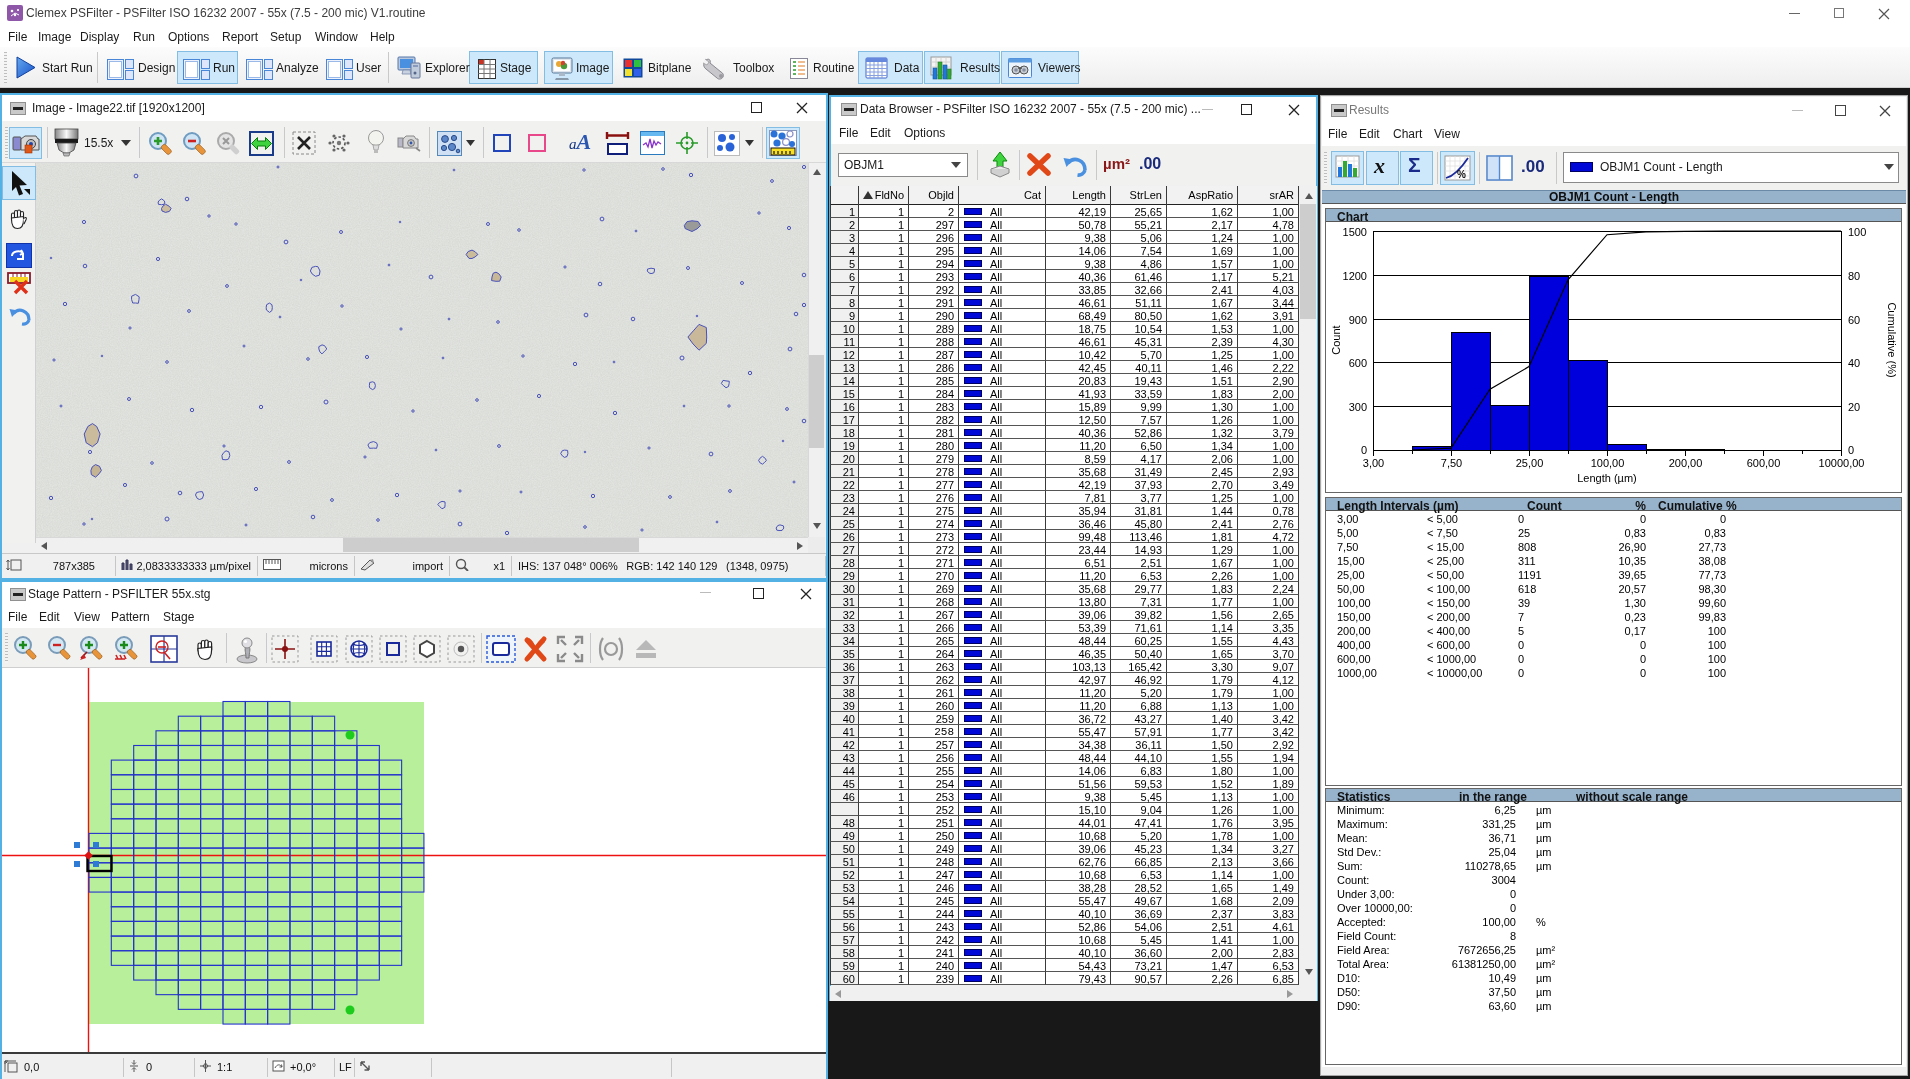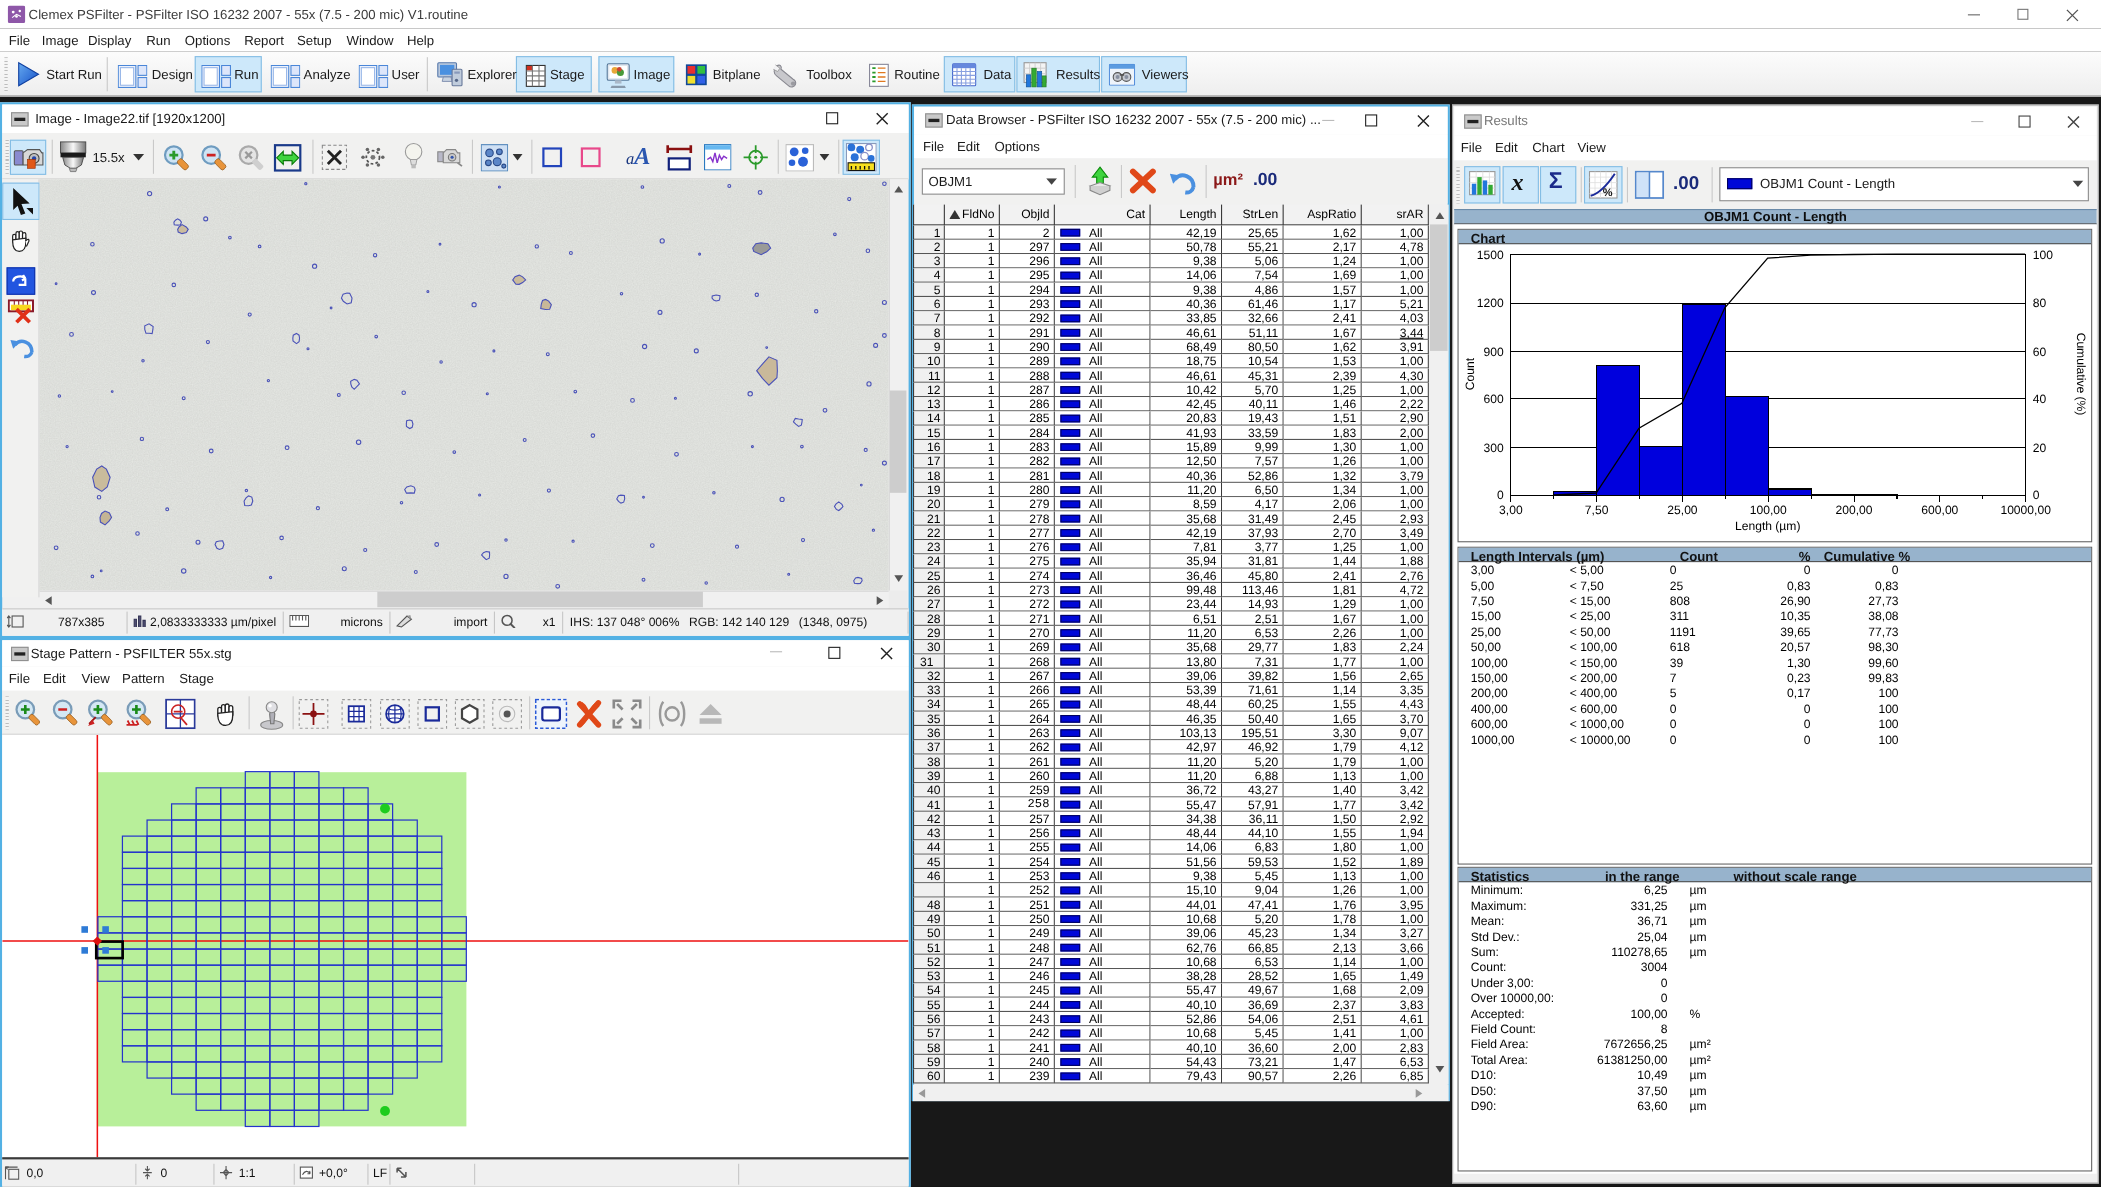--- a/index.html
+++ b/index.html
@@ -1368,21 +1368,21 @@
     <div class="abs" style="left:909px;top:504px;width:50px;height:13px;background:#fff;border-right:1px solid #3a3a3a;border-bottom:1px solid #555;"></div>
     <div class="abs t11" style="left:909px;top:505px;width:45px;text-align:right;">275</div>
     <div class="abs" style="left:959px;top:504px;width:87px;height:13px;background:#fff;border-right:1px solid #3a3a3a;border-bottom:1px solid #555;"></div>
     <div class="abs" style="left:1046px;top:504px;width:65px;height:13px;background:#fff;border-right:1px solid #3a3a3a;border-bottom:1px solid #555;"></div>
     <div class="abs t11" style="left:1046px;top:505px;width:60px;text-align:right;">35,94</div>
     <div class="abs" style="left:1111px;top:504px;width:56px;height:13px;background:#fff;border-right:1px solid #3a3a3a;border-bottom:1px solid #555;"></div>
     <div class="abs t11" style="left:1111px;top:505px;width:51px;text-align:right;">31,81</div>
     <div class="abs" style="left:1167px;top:504px;width:71px;height:13px;background:#fff;border-right:1px solid #3a3a3a;border-bottom:1px solid #555;"></div>
     <div class="abs t11" style="left:1167px;top:505px;width:66px;text-align:right;">1,44</div>
     <div class="abs" style="left:1238px;top:504px;width:61px;height:13px;background:#fff;border-right:1px solid #3a3a3a;border-bottom:1px solid #555;"></div>
-    <div class="abs t11" style="left:1238px;top:505px;width:56px;text-align:right;">1,88</div>
+    <div class="abs t11" style="left:1238px;top:505px;width:56px;text-align:right;">0,78</div>
     <div class="abs" style="left:964px;top:507px;width:18px;height:7px;background:#0008d8;border:1px solid #000060;"></div>
     <div class="abs t11" style="left:990px;top:505px;">All</div>
     <div class="abs" style="left:830px;top:517px;width:29px;height:13px;background:#f0f0f0;border-right:1px solid #3a3a3a;border-left:1px solid #3a3a3a;border-bottom:1px solid #555;"></div>
     <div class="abs t11" style="left:830px;top:518px;width:25px;text-align:right;">25</div>
     <div class="abs" style="left:859px;top:517px;width:50px;height:13px;background:#fff;border-right:1px solid #3a3a3a;border-bottom:1px solid #555;"></div>
     <div class="abs t11" style="left:859px;top:518px;width:45px;text-align:right;">1</div>
     <div class="abs" style="left:909px;top:517px;width:50px;height:13px;background:#fff;border-right:1px solid #3a3a3a;border-bottom:1px solid #555;"></div>
     <div class="abs t11" style="left:909px;top:518px;width:45px;text-align:right;">274</div>
     <div class="abs" style="left:959px;top:517px;width:87px;height:13px;background:#fff;border-right:1px solid #3a3a3a;border-bottom:1px solid #555;"></div>
     <div class="abs" style="left:1046px;top:517px;width:65px;height:13px;background:#fff;border-right:1px solid #3a3a3a;border-bottom:1px solid #555;"></div>
@@ -1474,21 +1474,21 @@
     <div class="abs t11" style="left:1046px;top:583px;width:60px;text-align:right;">35,68</div>
     <div class="abs" style="left:1111px;top:582px;width:56px;height:13px;background:#fff;border-right:1px solid #3a3a3a;border-bottom:1px solid #555;"></div>
     <div class="abs t11" style="left:1111px;top:583px;width:51px;text-align:right;">29,77</div>
     <div class="abs" style="left:1167px;top:582px;width:71px;height:13px;background:#fff;border-right:1px solid #3a3a3a;border-bottom:1px solid #555;"></div>
     <div class="abs t11" style="left:1167px;top:583px;width:66px;text-align:right;">1,83</div>
     <div class="abs" style="left:1238px;top:582px;width:61px;height:13px;background:#fff;border-right:1px solid #3a3a3a;border-bottom:1px solid #555;"></div>
     <div class="abs t11" style="left:1238px;top:583px;width:56px;text-align:right;">2,24</div>
     <div class="abs" style="left:964px;top:585px;width:18px;height:7px;background:#0008d8;border:1px solid #000060;"></div>
     <div class="abs t11" style="left:990px;top:583px;">All</div>
     <div class="abs" style="left:830px;top:595px;width:29px;height:13px;background:#f0f0f0;border-right:1px solid #3a3a3a;border-left:1px solid #3a3a3a;border-bottom:1px solid #555;"></div>
-    <div class="abs t11" style="left:830px;top:596px;width:25px;text-align:center;">31</div>
+    <div class="abs t11" style="left:830px;top:596px;width:25px;text-align:right;">31</div>
     <div class="abs" style="left:859px;top:595px;width:50px;height:13px;background:#fff;border-right:1px solid #3a3a3a;border-bottom:1px solid #555;"></div>
     <div class="abs t11" style="left:859px;top:596px;width:45px;text-align:right;">1</div>
     <div class="abs" style="left:909px;top:595px;width:50px;height:13px;background:#fff;border-right:1px solid #3a3a3a;border-bottom:1px solid #555;"></div>
     <div class="abs t11" style="left:909px;top:596px;width:45px;text-align:right;">268</div>
     <div class="abs" style="left:959px;top:595px;width:87px;height:13px;background:#fff;border-right:1px solid #3a3a3a;border-bottom:1px solid #555;"></div>
     <div class="abs" style="left:1046px;top:595px;width:65px;height:13px;background:#fff;border-right:1px solid #3a3a3a;border-bottom:1px solid #555;"></div>
     <div class="abs t11" style="left:1046px;top:596px;width:60px;text-align:right;">13,80</div>
     <div class="abs" style="left:1111px;top:595px;width:56px;height:13px;background:#fff;border-right:1px solid #3a3a3a;border-bottom:1px solid #555;"></div>
     <div class="abs t11" style="left:1111px;top:596px;width:51px;text-align:right;">7,31</div>
     <div class="abs" style="left:1167px;top:595px;width:71px;height:13px;background:#fff;border-right:1px solid #3a3a3a;border-bottom:1px solid #555;"></div>
@@ -1568,21 +1568,21 @@
     <div class="abs" style="left:830px;top:660px;width:29px;height:13px;background:#f0f0f0;border-right:1px solid #3a3a3a;border-left:1px solid #3a3a3a;border-bottom:1px solid #555;"></div>
     <div class="abs t11" style="left:830px;top:661px;width:25px;text-align:right;">36</div>
     <div class="abs" style="left:859px;top:660px;width:50px;height:13px;background:#fff;border-right:1px solid #3a3a3a;border-bottom:1px solid #555;"></div>
     <div class="abs t11" style="left:859px;top:661px;width:45px;text-align:right;">1</div>
     <div class="abs" style="left:909px;top:660px;width:50px;height:13px;background:#fff;border-right:1px solid #3a3a3a;border-bottom:1px solid #555;"></div>
     <div class="abs t11" style="left:909px;top:661px;width:45px;text-align:right;">263</div>
     <div class="abs" style="left:959px;top:660px;width:87px;height:13px;background:#fff;border-right:1px solid #3a3a3a;border-bottom:1px solid #555;"></div>
     <div class="abs" style="left:1046px;top:660px;width:65px;height:13px;background:#fff;border-right:1px solid #3a3a3a;border-bottom:1px solid #555;"></div>
     <div class="abs t11" style="left:1046px;top:661px;width:60px;text-align:right;">103,13</div>
     <div class="abs" style="left:1111px;top:660px;width:56px;height:13px;background:#fff;border-right:1px solid #3a3a3a;border-bottom:1px solid #555;"></div>
-    <div class="abs t11" style="left:1111px;top:661px;width:51px;text-align:right;">195,51</div>
+    <div class="abs t11" style="left:1111px;top:661px;width:51px;text-align:right;">165,42</div>
     <div class="abs" style="left:1167px;top:660px;width:71px;height:13px;background:#fff;border-right:1px solid #3a3a3a;border-bottom:1px solid #555;"></div>
     <div class="abs t11" style="left:1167px;top:661px;width:66px;text-align:right;">3,30</div>
     <div class="abs" style="left:1238px;top:660px;width:61px;height:13px;background:#fff;border-right:1px solid #3a3a3a;border-bottom:1px solid #555;"></div>
     <div class="abs t11" style="left:1238px;top:661px;width:56px;text-align:right;">9,07</div>
     <div class="abs" style="left:964px;top:663px;width:18px;height:7px;background:#0008d8;border:1px solid #000060;"></div>
     <div class="abs t11" style="left:990px;top:661px;">All</div>
     <div class="abs" style="left:830px;top:673px;width:29px;height:13px;background:#f0f0f0;border-right:1px solid #3a3a3a;border-left:1px solid #3a3a3a;border-bottom:1px solid #555;"></div>
     <div class="abs t11" style="left:830px;top:674px;width:25px;text-align:right;">37</div>
     <div class="abs" style="left:859px;top:673px;width:50px;height:13px;background:#fff;border-right:1px solid #3a3a3a;border-bottom:1px solid #555;"></div>
     <div class="abs t11" style="left:859px;top:674px;width:45px;text-align:right;">1</div>

